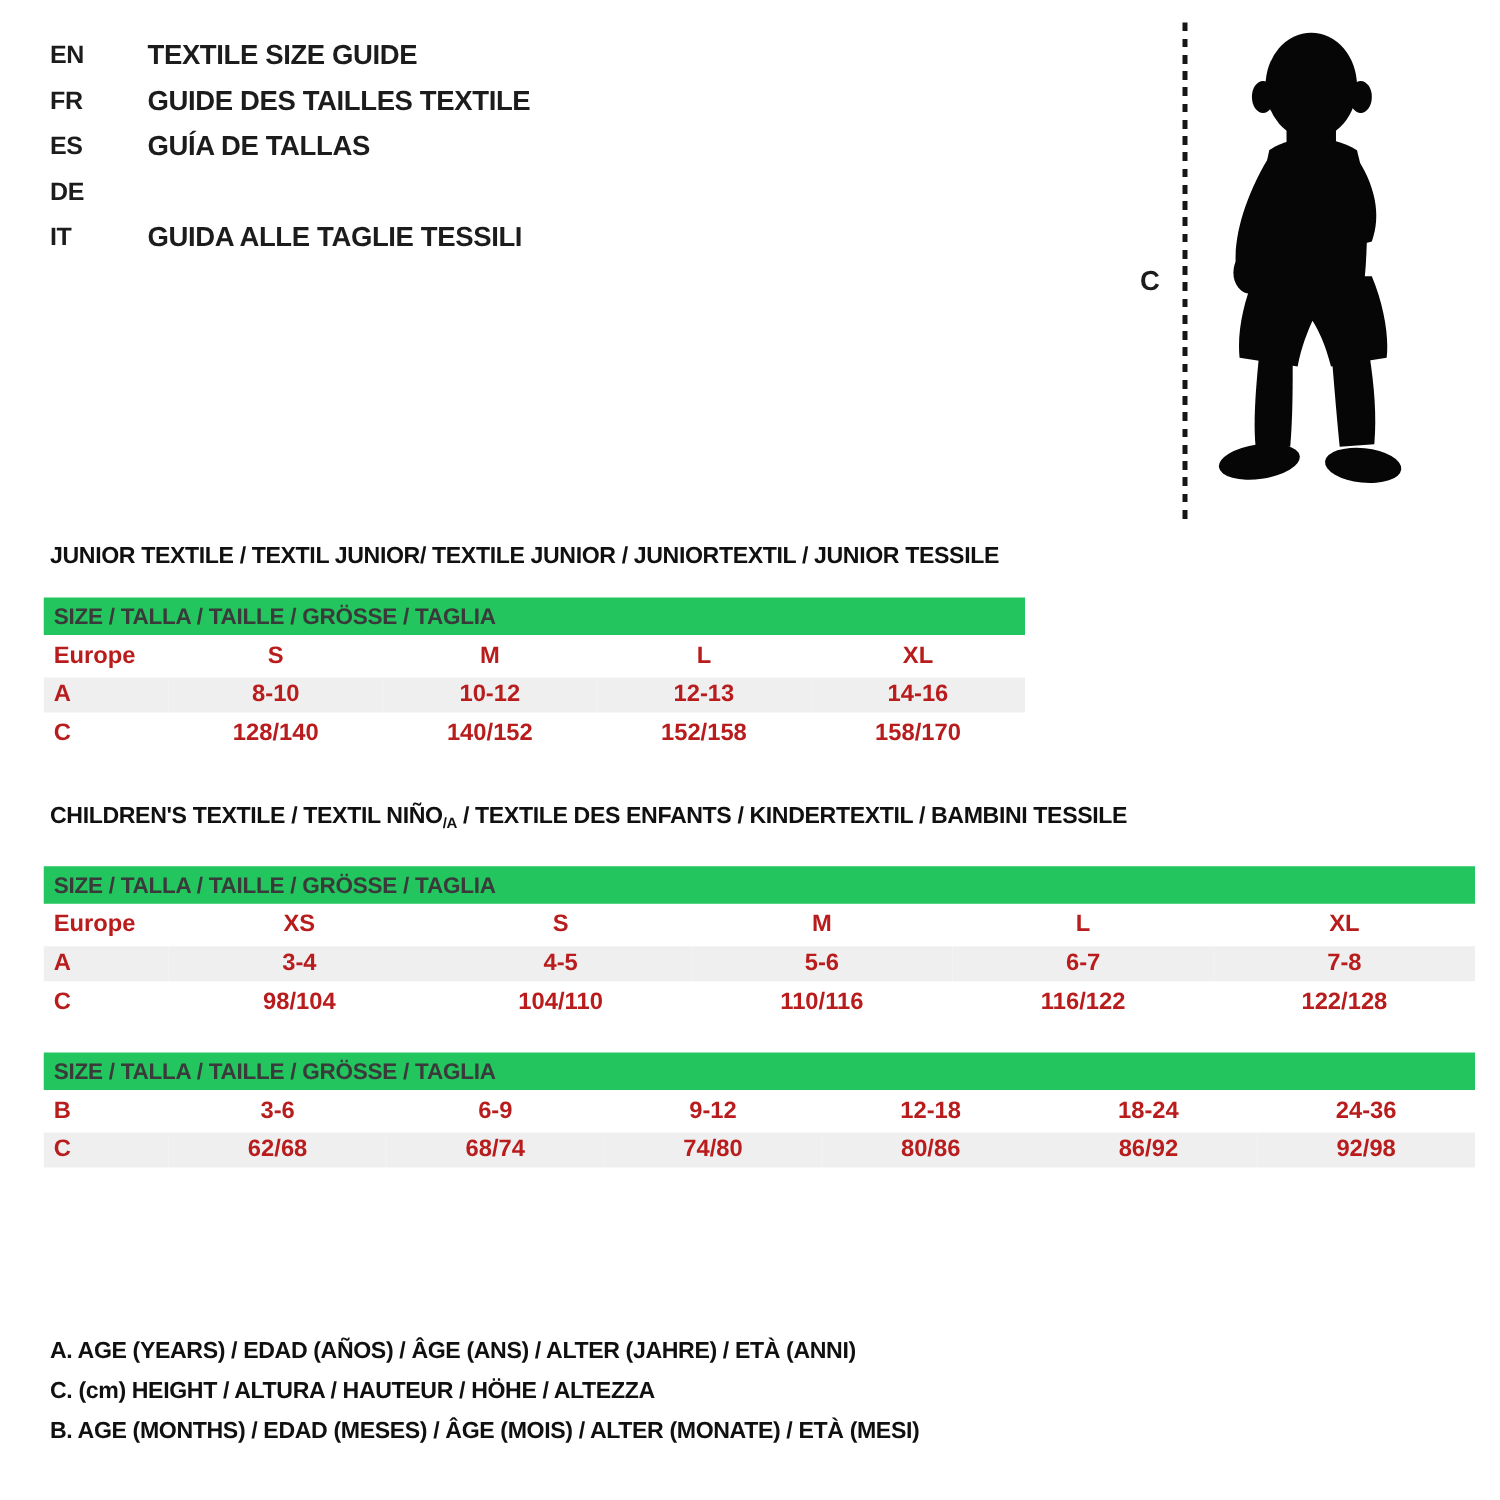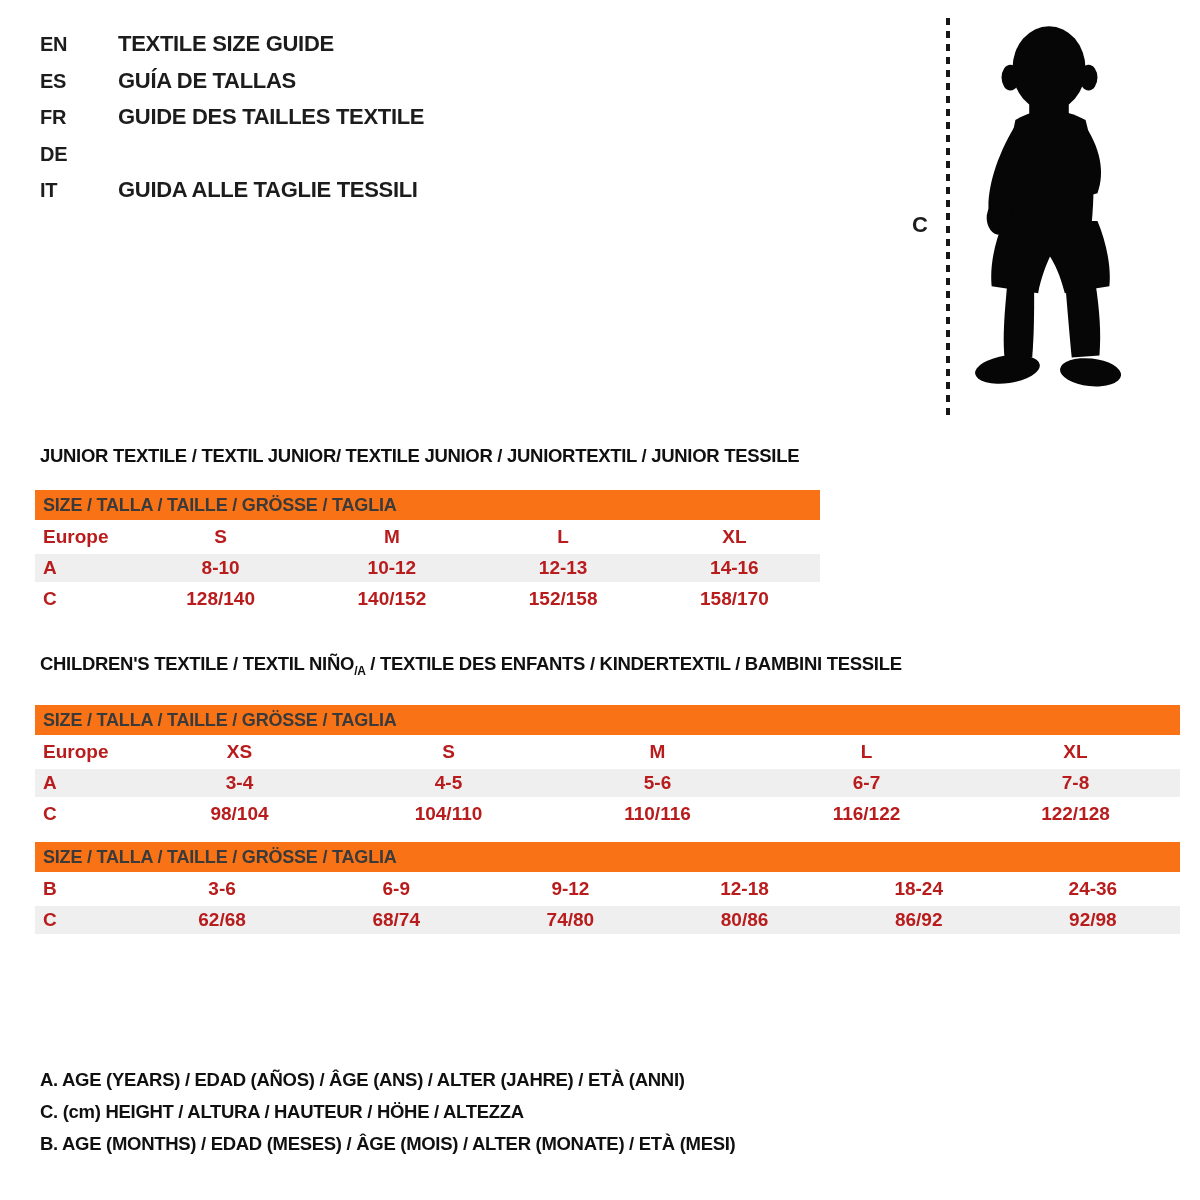--- a/index.html
+++ b/index.html
@@ -33,30 +33,30 @@
   .silhouette { position: absolute; left: 960px; top: 20px; width: 178px; height: 398px; }
 
   
   .size-section { position: absolute; left: 35px; }
   .section-junior   { top: 432px; width: 785px; }
   .section-children { top: 640px; width: 1145px; }
   .section-babies   { top: 842px; width: 1145px; }
   .legend           { position: absolute; left: 40px; top: 1064px; }
 
   .section-title {
-    margin: 12px 0 22px 0; padding-left: 5px;
+    margin: 0 0 22px 0; padding-left: 5px;
     font-size: 18.5px; font-weight: 700; letter-spacing: -0.3px; color: #101010;
     line-height: 24px;
   }
   .section-babies .section-title { margin-bottom: 24px; line-height: 30px; }
   .title-sub { font-size: 12px; vertical-align: sub; }
 
   .size-bar {
     height: 30px; line-height: 30px; padding-left: 8px;
-    background: #f97316; color: #3a3a3a;
+    background: #22c55e; color: #3a3a3a;
     font-size: 18px; font-weight: 700; letter-spacing: -0.2px;
   }
 
   table.size-table {
     width: 100%; table-layout: fixed;
     border-collapse: separate; border-spacing: 0 3px;
     font-size: 19px; color: #b91c1c; font-weight: bold;
   }
   table.size-table td { height: 28px; padding: 0; text-align: center; }
   table.size-table td.lbl { text-align: left; padding-left: 8px; }
@@ -73,26 +73,26 @@
 <body>
 
 <div class="page">
 
   <div class="lang-guide">
     <div class="lang-row">
       <span class="lang-code">EN</span>
       <span class="lang-label">TEXTILE SIZE GUIDE</span>
     </div>
     <div class="lang-row">
+      <span class="lang-code">FR</span>
+      <span class="lang-label">GUIDE DES TAILLES TEXTILE</span>
+    </div>
+    <div class="lang-row">
       <span class="lang-code">ES</span>
       <span class="lang-label">GUÍA DE TALLAS</span>
-    </div>
-    <div class="lang-row">
-      <span class="lang-code">FR</span>
-      <span class="lang-label">GUIDE DES TAILLES TEXTILE</span>
     </div>
     <div class="lang-row">
       <span class="lang-code">DE</span>
     </div>
     <div class="lang-row">
       <span class="lang-code">IT</span>
       <span class="lang-label">GUIDA ALLE TAGLIE TESSILI</span>
     </div>
   </div>
 

